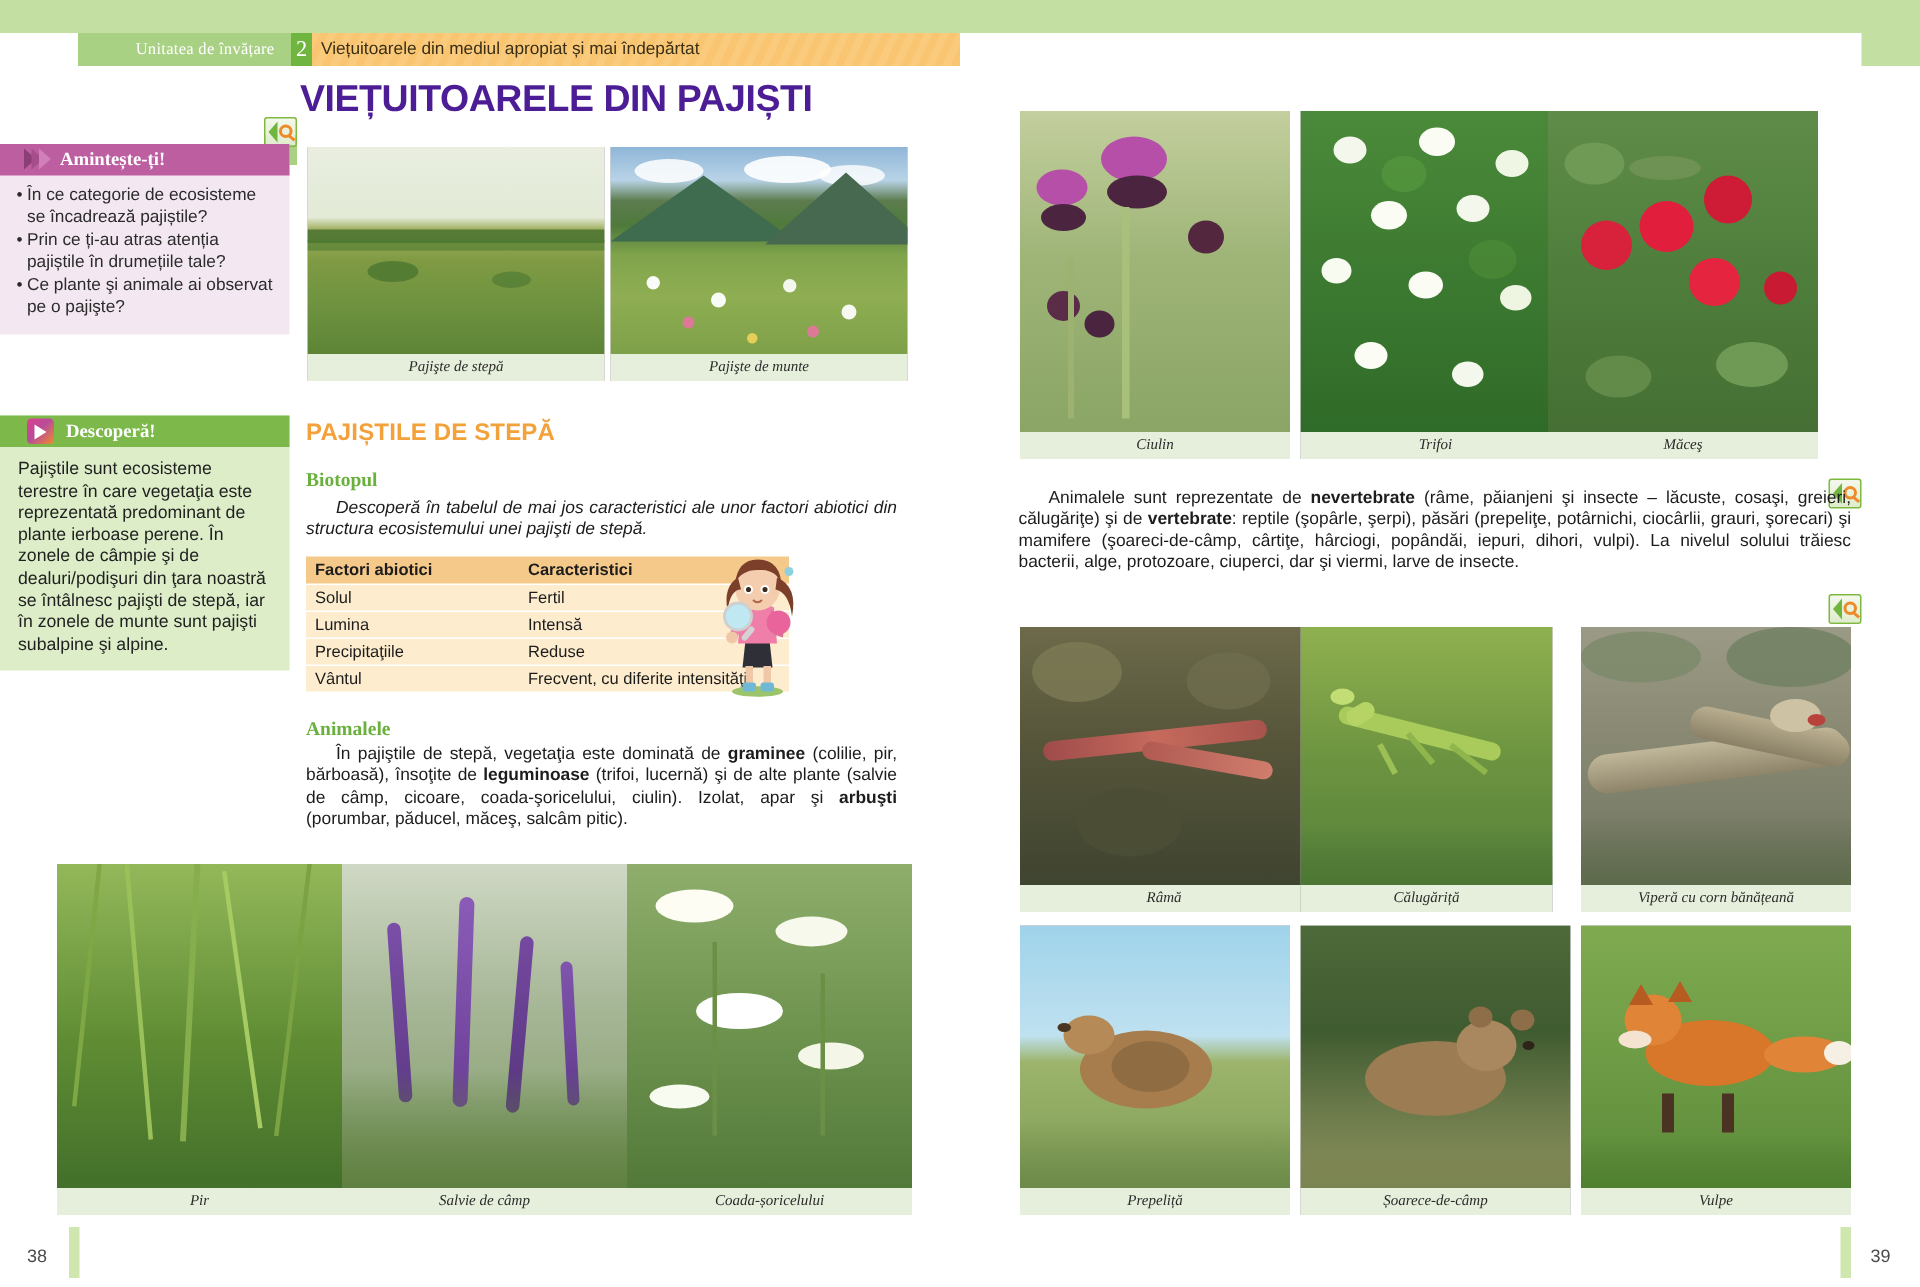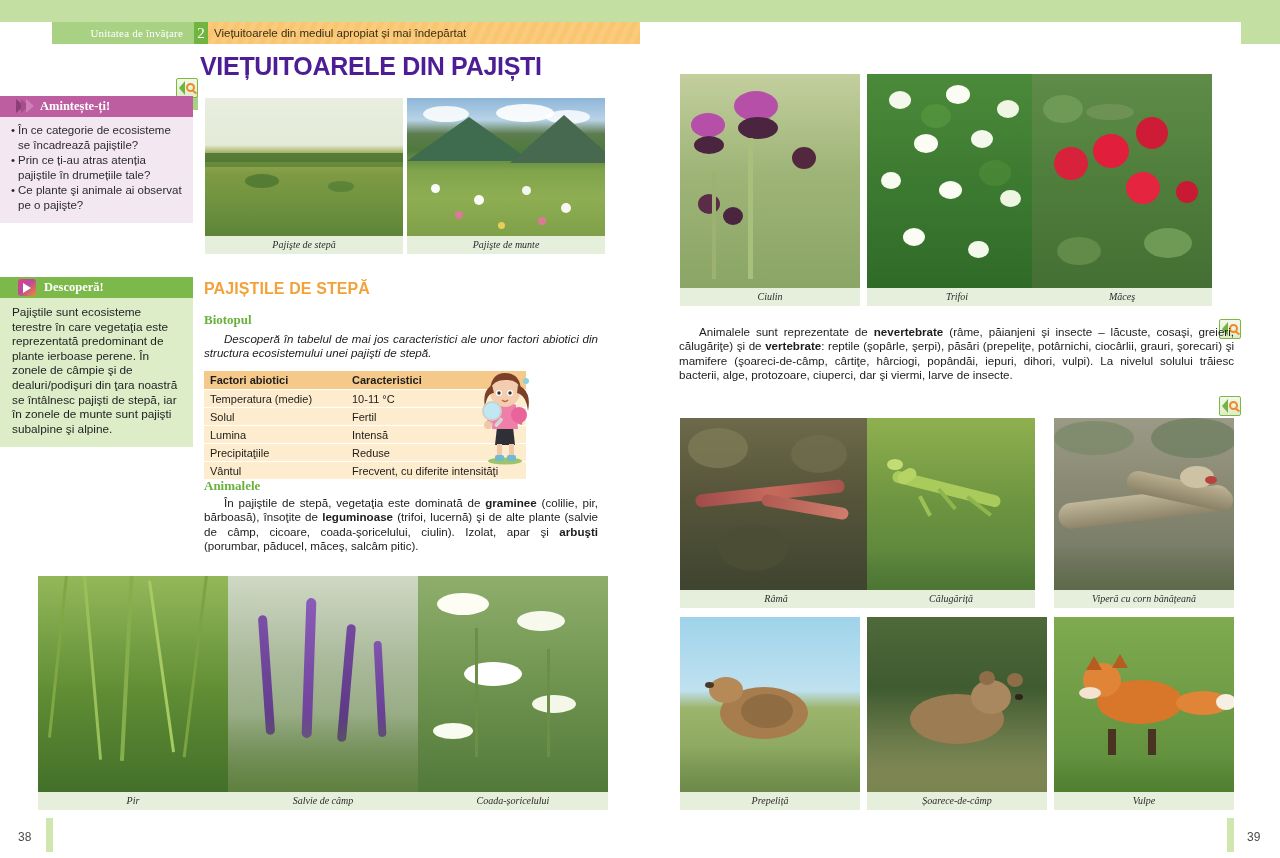--- a/index.html
+++ b/index.html
@@ -364,24 +364,20 @@
         <col class="c1">
         <col>
       </colgroup>
     <thead>
       <tr>
         <th>Factori abiotici</th>
         <th>Caracteristici</th>
       </tr>
     </thead>
     <tbody>
-      <tr>
-        <td>Temperatura (medie)</td>
-        <td>10-11 °C</td>
-      </tr>
       <tr>
         <td>Solul</td>
         <td>Fertil</td>
       </tr>
       <tr>
         <td>Lumina</td>
         <td>Intensă</td>
       </tr>
       <tr>
         <td>Precipitaţiile</td>

